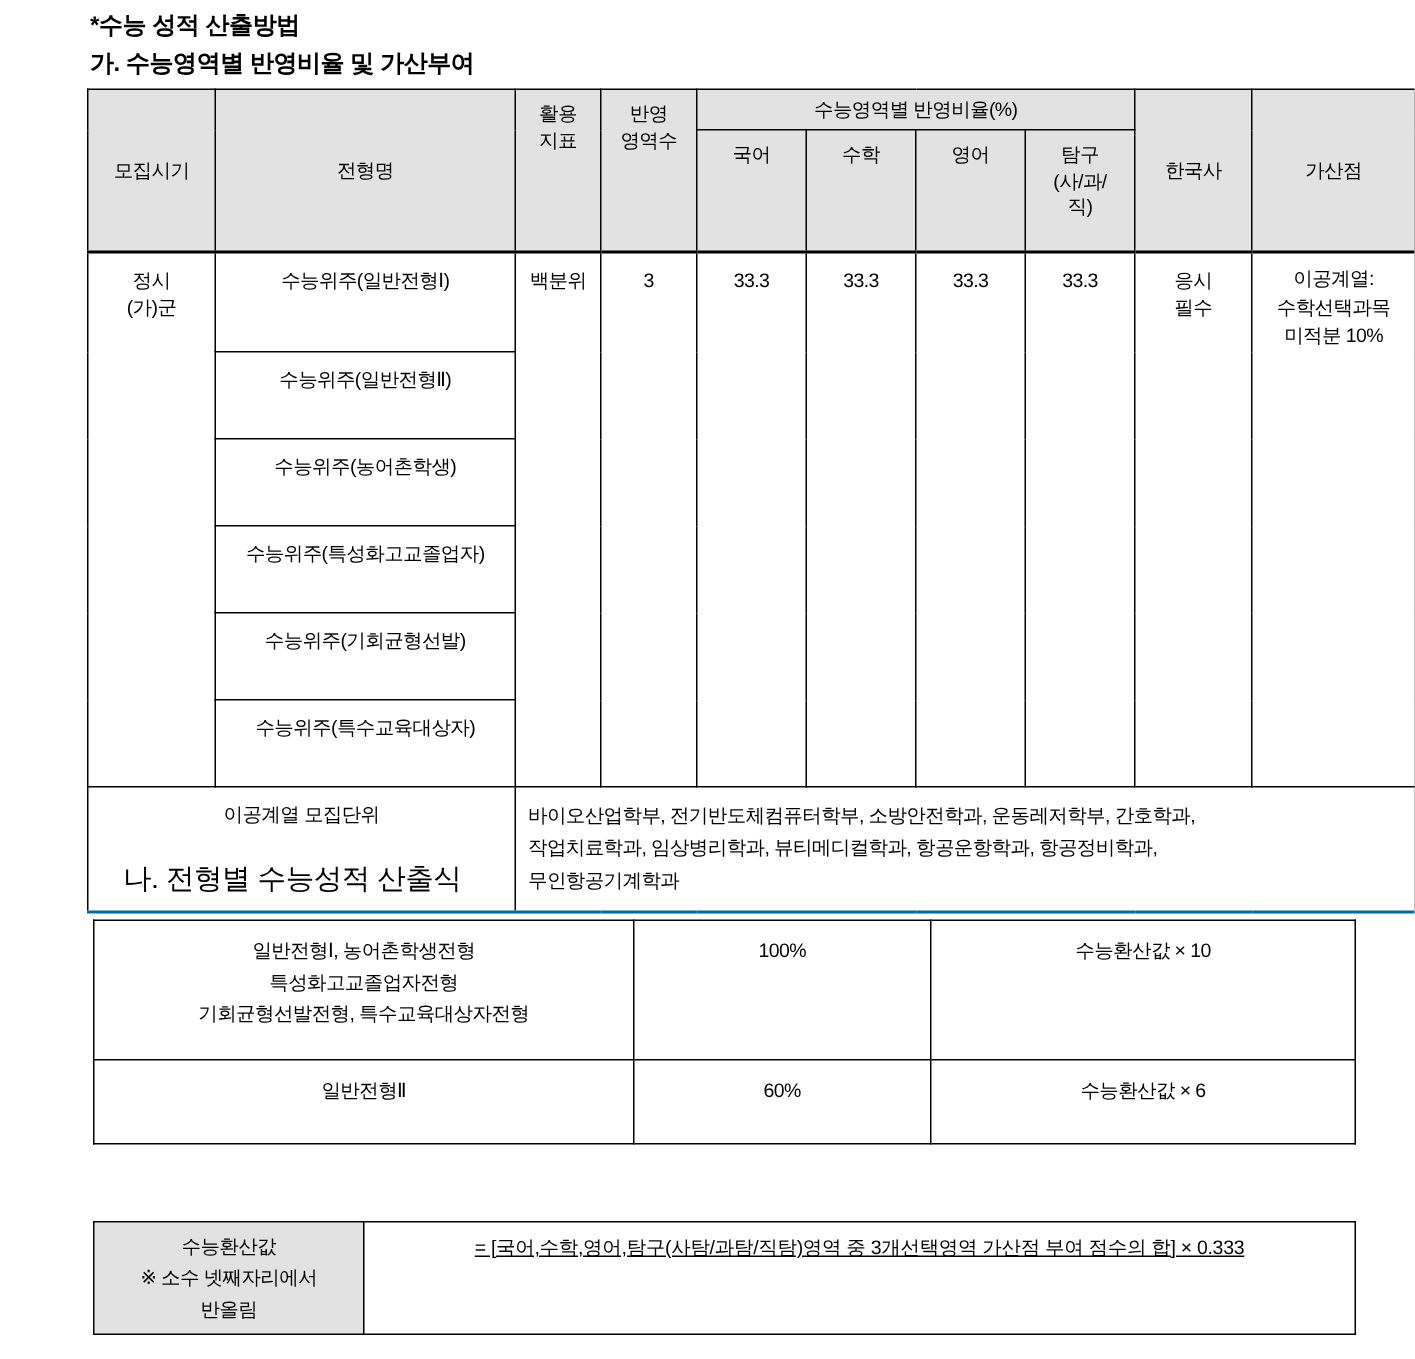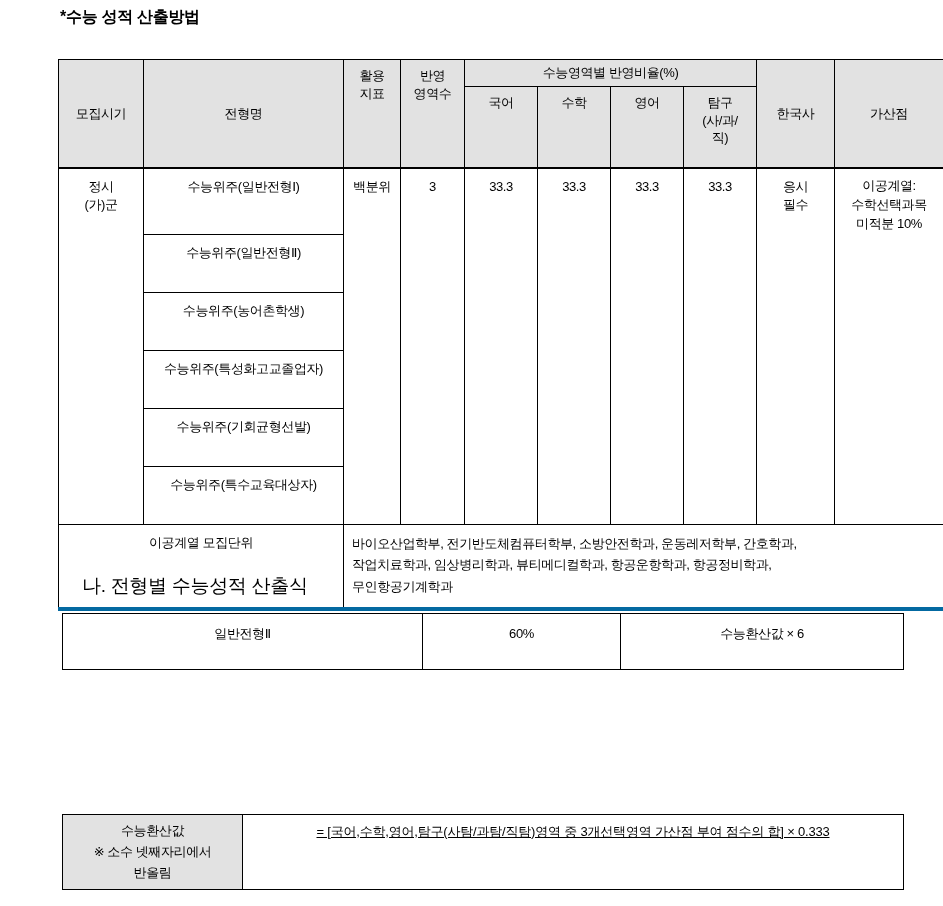--- a/index.html
+++ b/index.html
@@ -74,21 +74,21 @@
 
   
   .tbl1-wrap {
     position: absolute;
     left: 58px;
     top: 59px;
   }
   #tbl1 { width: 885px; }
   #tbl1 td { border-color: #000; }
   #tbl1 .thick-top { border-top: 2px solid #000; margin-top: 12px; }
-  #tbl1 .thick-bottom { border-bottom: 4px solid #0369a1; }
+  #tbl1 .thick-bottom { border-bottom: 2px solid #0369a1; }
   #tbl1 .jh-name {
     text-align: center;
     padding-top: 9px;
     font-size: 13px;
   }
   #tbl1 .mo-cell {
     vertical-align: top;
     padding-top: 9px;
   }
   #tbl1 .num-cell { padding-top: 9px; }
@@ -136,20 +136,21 @@
     letter-spacing: -0.2px;
     text-decoration: underline;
   }
 </style>
 </head>
 <body>
 
 <div class="page">
 
   <div class="h-star">*수능 성적 산출방법</div>
+  <div class="h-ga">가. 수능영역별 반영비율 및 가산부여</div>
 
   <div class="tbl1-wrap">
     <table id="tbl1">
       <colgroup>
         <col style="width:85px">
         <col style="width:200px">
         <col style="width:57px">
         <col style="width:64px">
         <col style="width:73px">
         <col style="width:73px">
@@ -225,20 +226,27 @@
 
   <div class="tbl2-wrap">
     <table id="tbl2">
       <colgroup>
         <col style="width:360px">
         <col style="width:198px">
         <col style="width:283px">
       </colgroup>
       <tbody>
         <tr>
+          <td class="body-cell" style="height:82px; white-space:pre-line">일반전형Ⅰ, 농어촌학생전형
+특성화고교졸업자전형
+기회균형선발전형, 특수교육대상자전형</td>
+          <td class="body-cell">100%</td>
+          <td class="body-cell">수능환산값 × 10</td>
+        </tr>
+        <tr>
           <td class="body-cell" style="height:45px; white-space:pre-line">일반전형Ⅱ</td>
           <td class="body-cell">60%</td>
           <td class="body-cell">수능환산값 × 6</td>
         </tr>
       </tbody>
     </table>
   </div>
 
   <div class="tbl3-wrap">
     <table id="tbl3">

